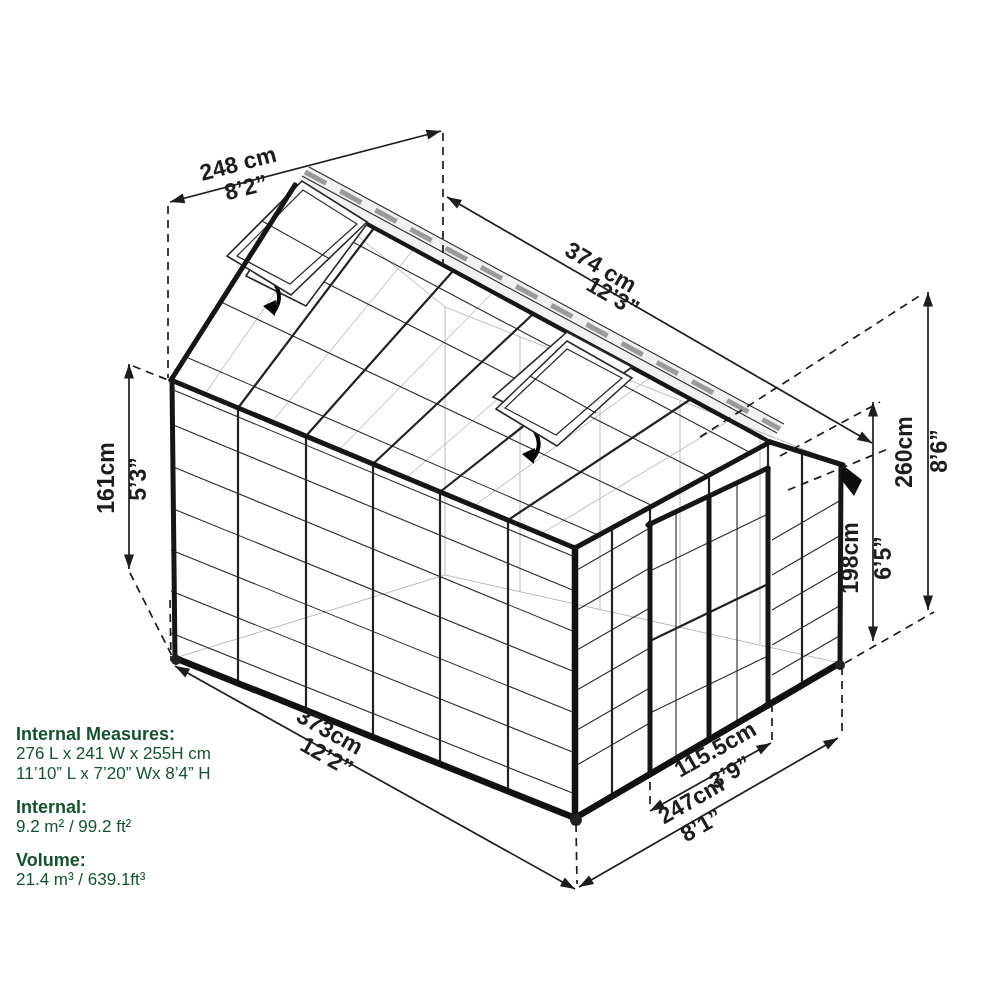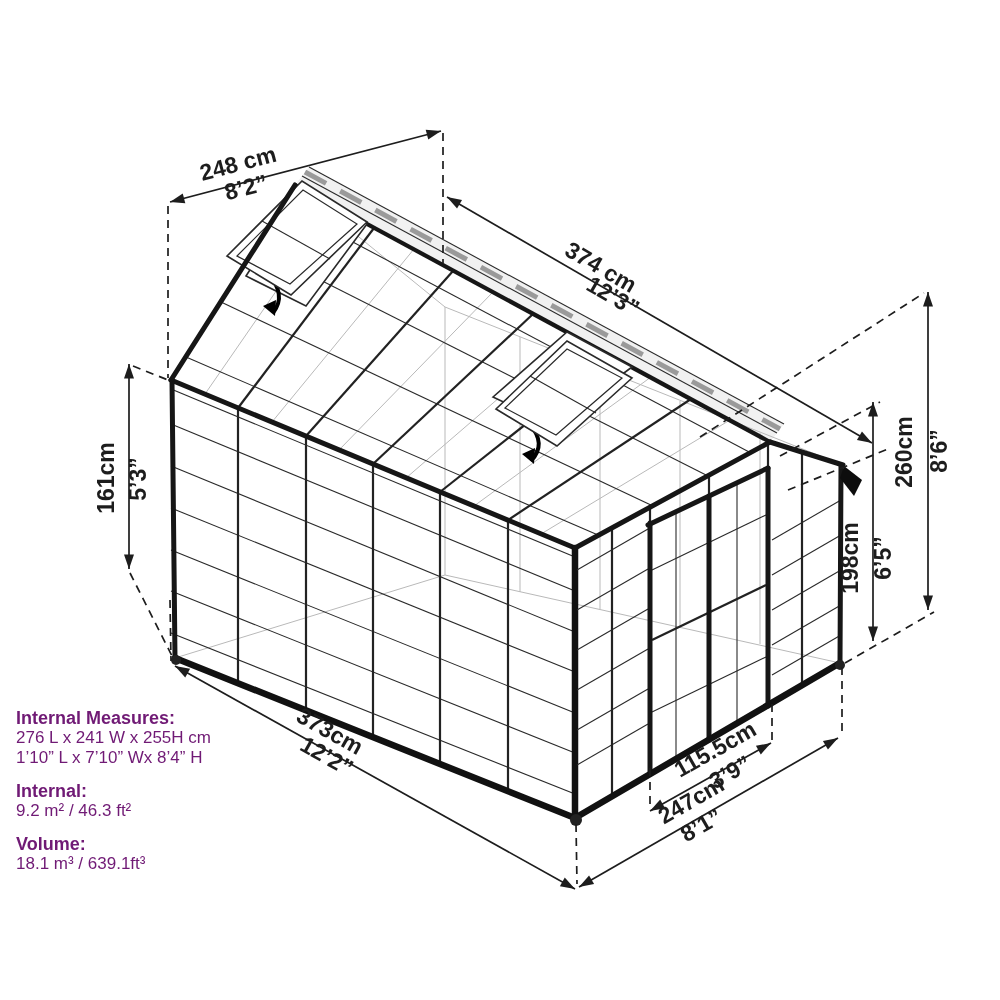--- a/index.html
+++ b/index.html
@@ -1,20 +1,20 @@
 <!DOCTYPE html>
 <html><head>
 <meta charset="utf-8">
 <style>
   html,body{margin:0;padding:0;background:#ffffff;}
   .stage{position:relative;width:1000px;height:1000px;background:#ffffff;overflow:hidden;
          font-family:"Liberation Sans", sans-serif;}
   svg{position:absolute;left:0;top:0;}
   .dim-label{font-size:23px;font-weight:600;fill:#1d1d1d;}
-  .spec-block{position:absolute;left:16px;top:708px;color:#701a75;line-height:20px;font-size:17px;}
+  .spec-block{position:absolute;left:16px;top:724px;color:#14532d;line-height:20px;font-size:17px;}
   .spec-block .h{font-weight:bold;font-size:18px;}
   .spec-block .gap{height:13px;}
   .thin{stroke:#2a2a2a;stroke-width:1.1;fill:none;}
   .mid{stroke:#222;stroke-width:2.2;fill:none;}
   .heavy{stroke:#161616;stroke-width:5;fill:none;stroke-linecap:round;}
   .heavy6{stroke:#111;stroke-width:6.5;fill:none;stroke-linecap:round;}
   .ghost{stroke:#b9b9b9;stroke-width:1;fill:none;}
   .dimline{stroke:#1d1d1d;stroke-width:1.7;fill:none;}
   .dashext{stroke:#1d1d1d;stroke-width:1.7;fill:none;stroke-dasharray:8 6;}
   .panel{fill:#ffffff;stroke:#2a2a2a;stroke-width:1.6;}
@@ -227,22 +227,22 @@
     <line class="dashext" x1="842" y1="667" x2="842" y2="733"></line>
     <line class="dimline" x1="579" y1="887" x2="838" y2="738" marker-start="url(#ah)" marker-end="url(#ah)"></line>
     <text class="dim-label" text-anchor="middle" transform="translate(695,807) rotate(-29.9)">247cm</text>
     <text class="dim-label" text-anchor="middle" transform="translate(705,832) rotate(-29.9)">8’1”</text>
   </g>
 </svg>
 
   <div class="spec-block">
     <div class="h">Internal Measures:</div>
     <div>276 L x 241 W x 255H cm</div>
-    <div>1’10” L x 7’10” Wx 8’4” H</div>
+    <div>11’10” L x 7’20” Wx 8’4” H</div>
     <div class="gap"></div>
     <div class="h">Internal:</div>
-    <div>9.2 m² / 46.3 ft²</div>
+    <div>9.2 m² / 99.2 ft²</div>
     <div class="gap"></div>
     <div class="h">Volume:</div>
-    <div>18.1 m³ / 639.1ft³</div>
+    <div>21.4 m³ / 639.1ft³</div>
   </div>
 
 </div>
 
 </body></html>

